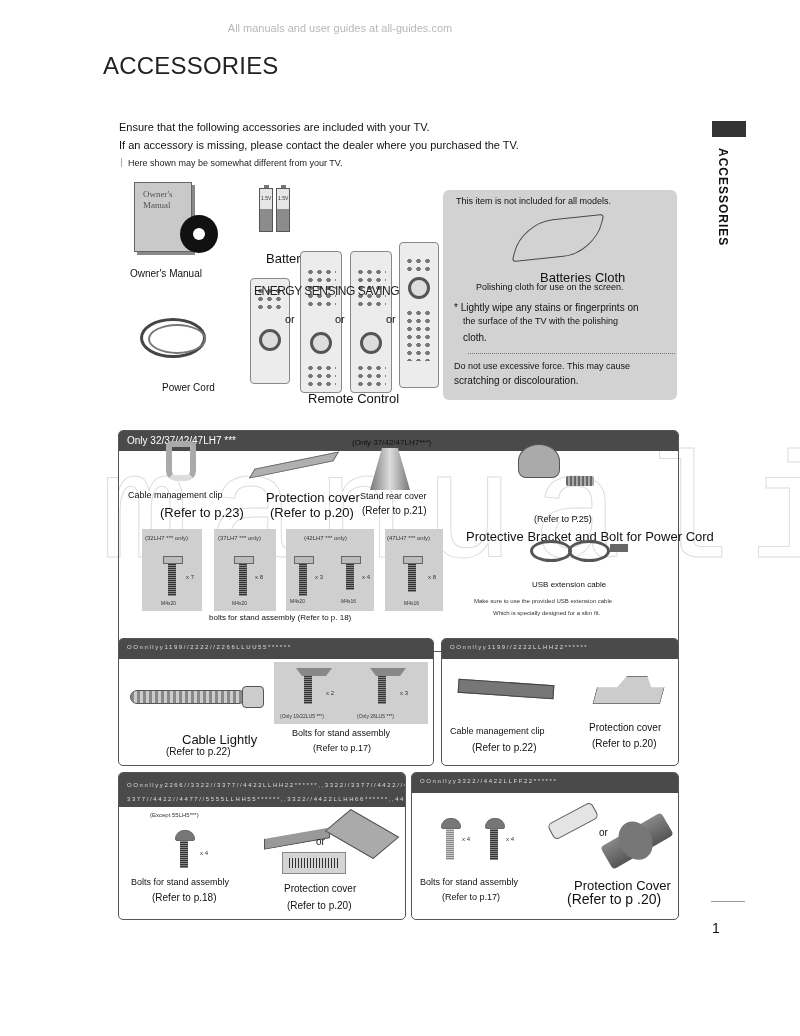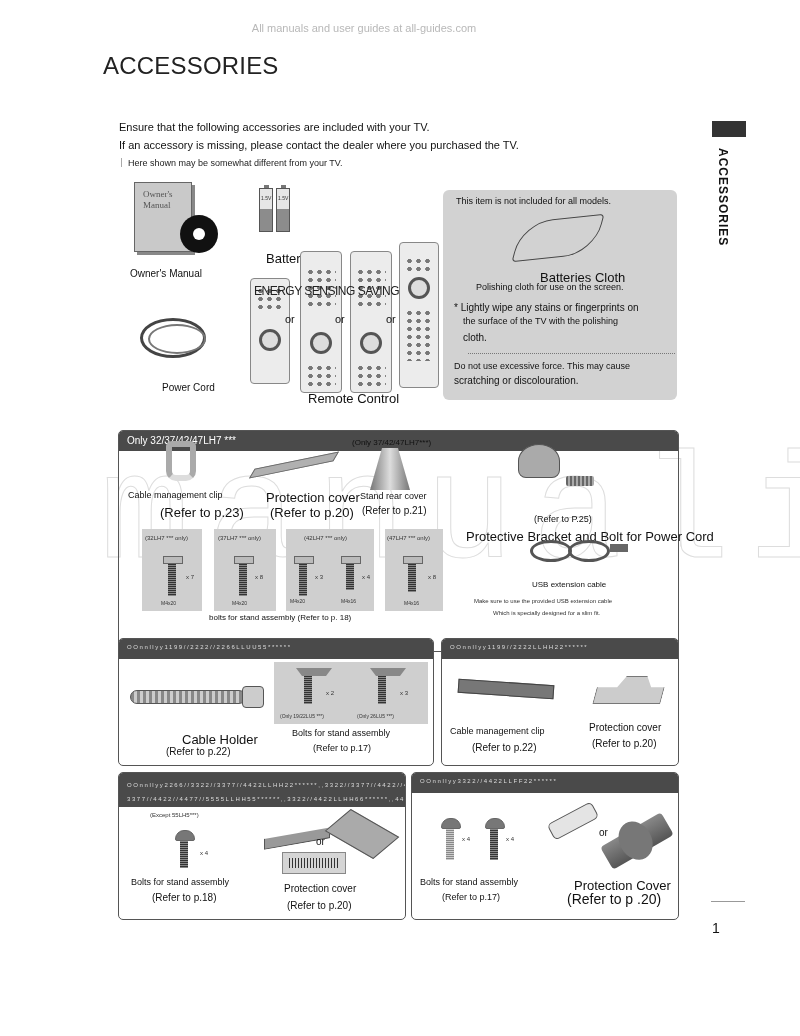--- a/index.html
+++ b/index.html
@@ -1,18 +1,18 @@
 <!DOCTYPE html>
 <html><head>
 <meta charset="utf-8">
 <style>
   * { box-sizing: border-box; margin: 0; padding: 0; }
   body { width: 800px; height: 1036px; background: #ffffff; position: relative; overflow: hidden; font-family: "Liberation Sans", sans-serif; color: #111; }
   .abs { position: absolute; }
-  .watermark-top { left: 0; width: 680px; top: 22px; text-align: center; font-size: 11px; color: #b8b8b8; margin-left: 24px; }
+  .watermark-top { left: 0; width: 680px; top: 22px; text-align: center; font-size: 11px; color: #b8b8b8; }
   .page-title { left: 103px; top: 52px; font-size: 24px; color: #222; letter-spacing: 0.2px; }
   .intro { left: 119px; font-size: 11px; color: #111; }
   .note { left: 121px; top: 158px; font-size: 9px; color: #222; }
   .note .bar { display: inline-block; width: 1px; height: 9px; background: #aaa; margin-right: 6px; vertical-align: -1px; }
 
   .side-tab { left: 712px; top: 121px; width: 34px; height: 16px; background: #333; }
   .side-label { left: 716px; top: 148px; writing-mode: vertical-rl; font-size: 12px; font-weight: bold; letter-spacing: 1px; color: #111; }
   .page-rule { left: 711px; top: 901px; width: 34px; height: 1px; background: #999; }
   .page-num { left: 712px; top: 920px; font-size: 14px; color: #111; }
 
@@ -191,21 +191,21 @@
 <div class="bolt" style="left:408px; top:562px; height:30px"></div>
 <div class="cap cap-xs" style="left:428px; top:574px">x 8</div>
 <div class="cap cap-xs" style="left:404px; top:600px; font-size:5px">M4x16</div>
 <div class="cap" style="left:209px; top:613px; font-size:8px">bolts for stand assembly (Refer to p. 18)</div>
 
 <div class="abs panel" style="left:118px; top:638px; width:316px; height:128px">
   <div class="panel-head small">OOnnllyy1199//2222//2266LLUU55******</div>
 </div>
 <div class="abs cable-holder"></div>
 <div class="abs cable-holder-head"></div>
-<div class="cap cap-lg" style="left:170px; top:732px">Cable Holder</div>
+<div class="cap cap-lg" style="left:170px; top:732px">Cable Lightly</div>
 <div class="cap" style="left:166px; top:746px">(Refer to p.22)</div>
 <div class="gray-box" style="left:274px; top:662px; width:154px; height:62px"></div>
 <div class="bolt flat" style="left:304px; top:676px; height:28px"></div>
 <div class="cap cap-xs" style="left:326px; top:690px">x 2</div>
 <div class="cap cap-xs" style="left:280px; top:713px; font-size:5px">(Only 19/22LU5 ***)</div>
 <div class="bolt flat" style="left:378px; top:676px; height:28px"></div>
 <div class="cap cap-xs" style="left:400px; top:690px">x 3</div>
 <div class="cap cap-xs" style="left:357px; top:713px; font-size:5px">(Only 26LU5 ***)</div>
 <div class="cap" style="left:292px; top:728px; font-size:9px">Bolts for stand assembly</div>
 <div class="cap" style="left:313px; top:743px; font-size:9px">(Refer to p.17)</div>

